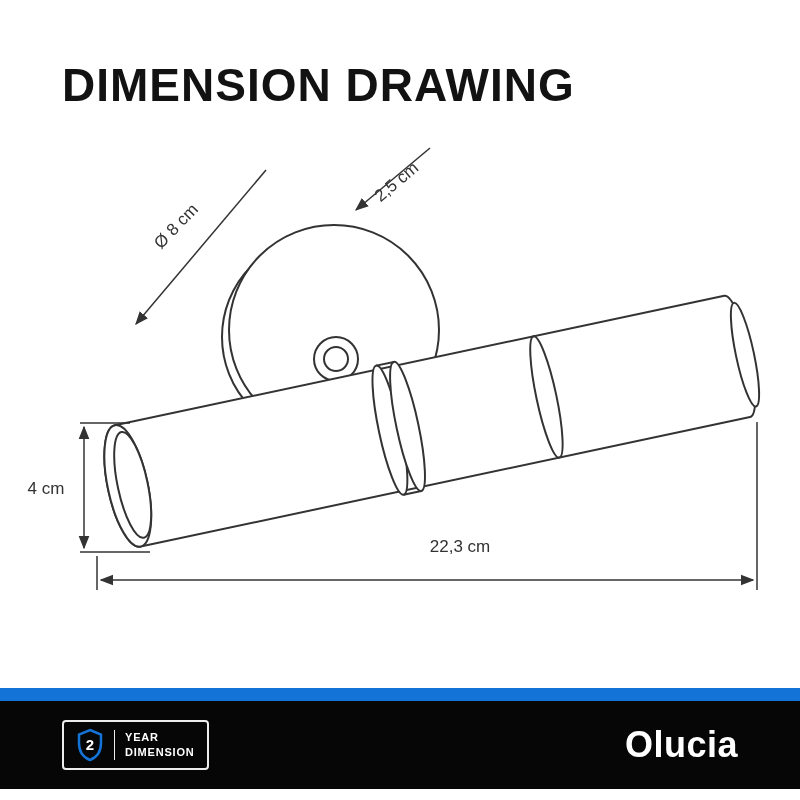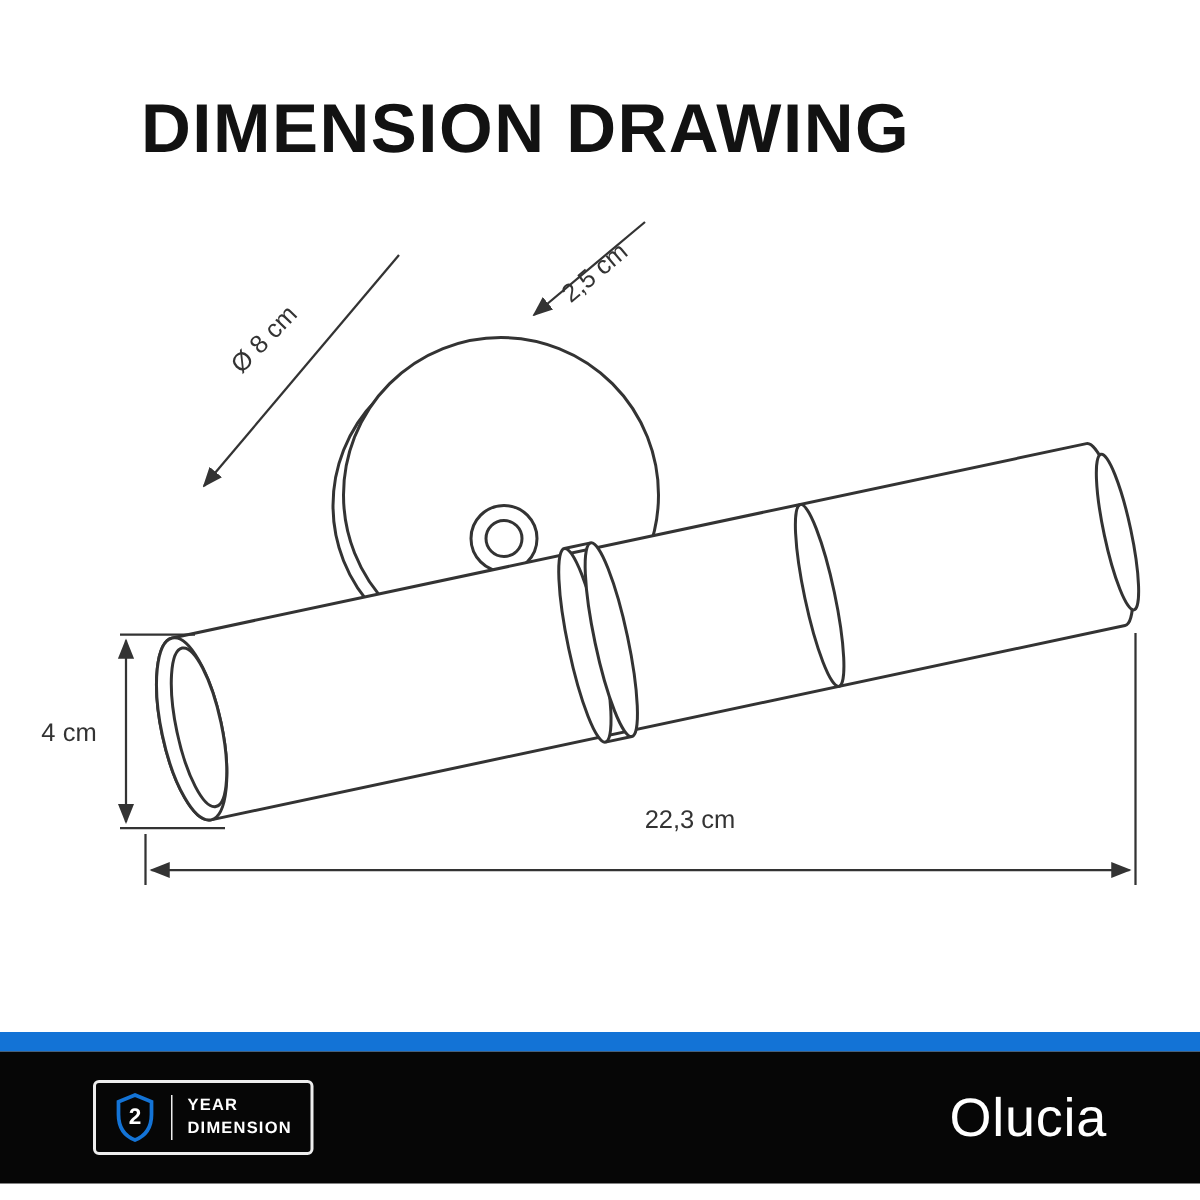--- a/index.html
+++ b/index.html
@@ -1,36 +1,36 @@
 <!DOCTYPE html>
 <html><head>
 <meta charset="utf-8">
 <style>
   html,body{margin:0;padding:0;background:#ffffff;}
   .page{position:relative;width:800px;height:800px;background:#ffffff;overflow:hidden;
         font-family:"Liberation Sans",sans-serif;}
   .title{position:absolute;top:58px;left:62px;font-size:46px;font-weight:bold;
-         color:#121212;letter-spacing:1px;margin-left:32px;}
+         color:#121212;letter-spacing:1px;}
   .drawing{position:absolute;top:140px;left:0;width:800px;height:530px;}
   .drawing svg{display:block;}
   .dim-text{font-family:"Liberation Sans",sans-serif;font-size:17px;fill:#333333;}
   .stripe{position:absolute;top:688px;left:0;width:800px;height:13px;background:#1373d6;}
   .band{position:absolute;top:701px;left:0;width:800px;height:88px;background:#060606;
         display:flex;align-items:center;justify-content:space-between;
         padding:0 62px;box-sizing:border-box;}
   .badge{display:flex;align-items:center;gap:10px;border:2px solid #ededed;
          border-radius:4px;padding:6px 12px;}
   .badge .divider{width:1px;height:30px;background:#ededed;}
   .badge .wtext{display:flex;flex-direction:column;justify-content:space-between;
         color:#ffffff;font-size:11px;font-weight:bold;letter-spacing:0.8px;line-height:1.35;}
   .shield-wrap{position:relative;width:28px;height:34px;}
   .shield-wrap svg{display:block;}
   .shield-num{position:absolute;top:0;left:0;width:28px;height:32px;display:flex;
         align-items:center;justify-content:center;color:#ffffff;font-size:15px;font-weight:bold;}
-  .brand{color:#ffffff;font-size:36px;font-weight:normal;letter-spacing:0.5px;}
+  .brand{color:#ffffff;font-size:36px;font-weight:bold;letter-spacing:0.5px;}
 </style>
 </head>
 <body>
 
 <div class="page">
 
   <div class="title">DIMENSION DRAWING</div>
 
   <div class="drawing">
     <svg width="800" height="530" viewBox="0 0 800 530">

